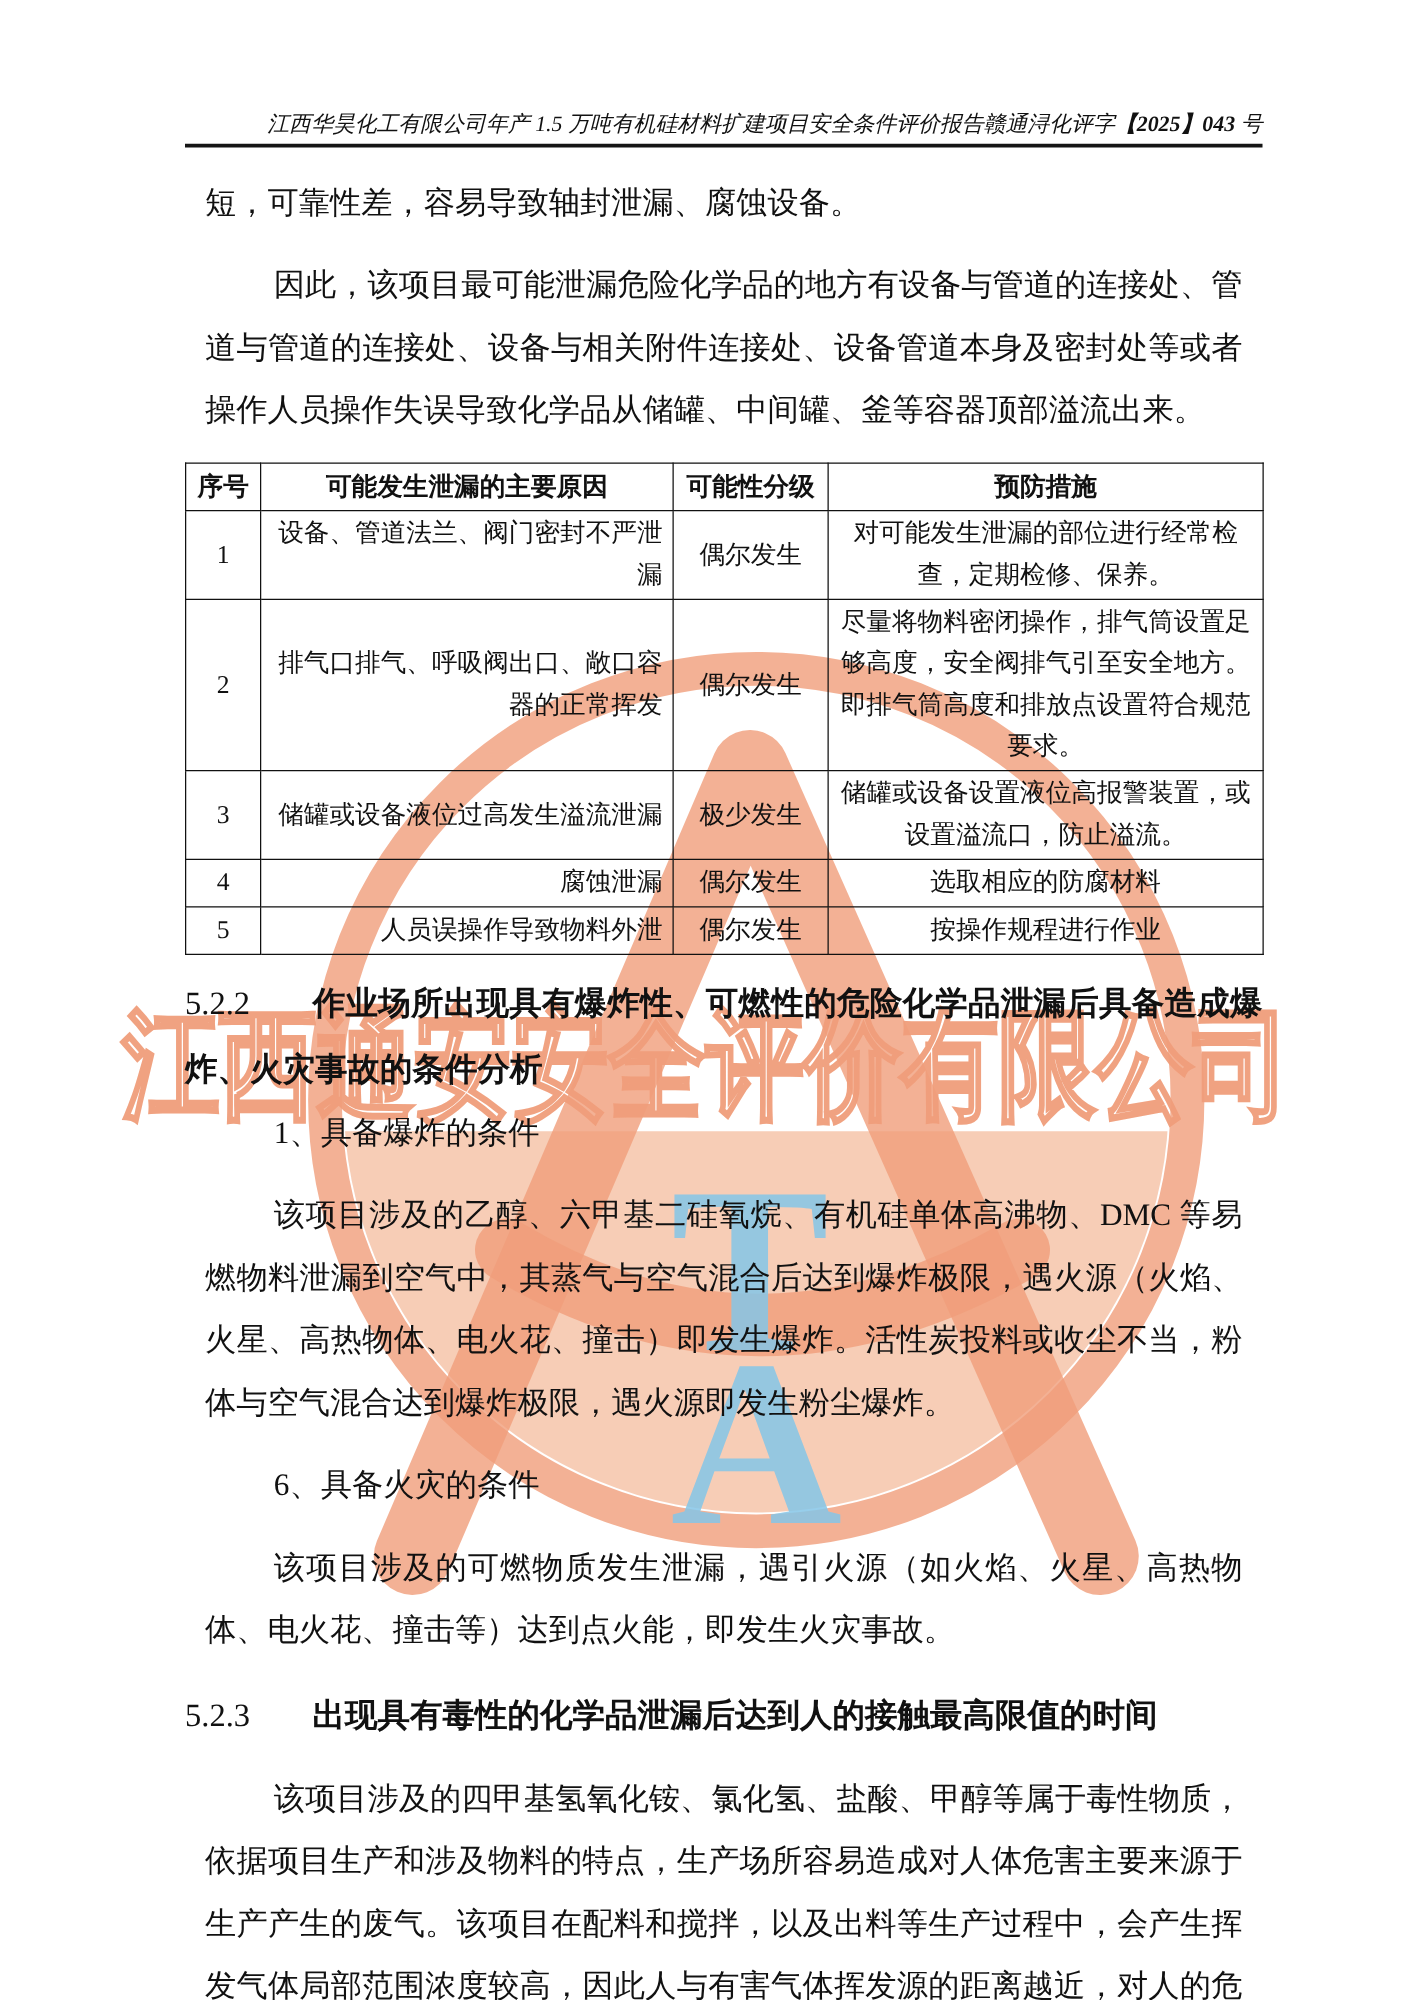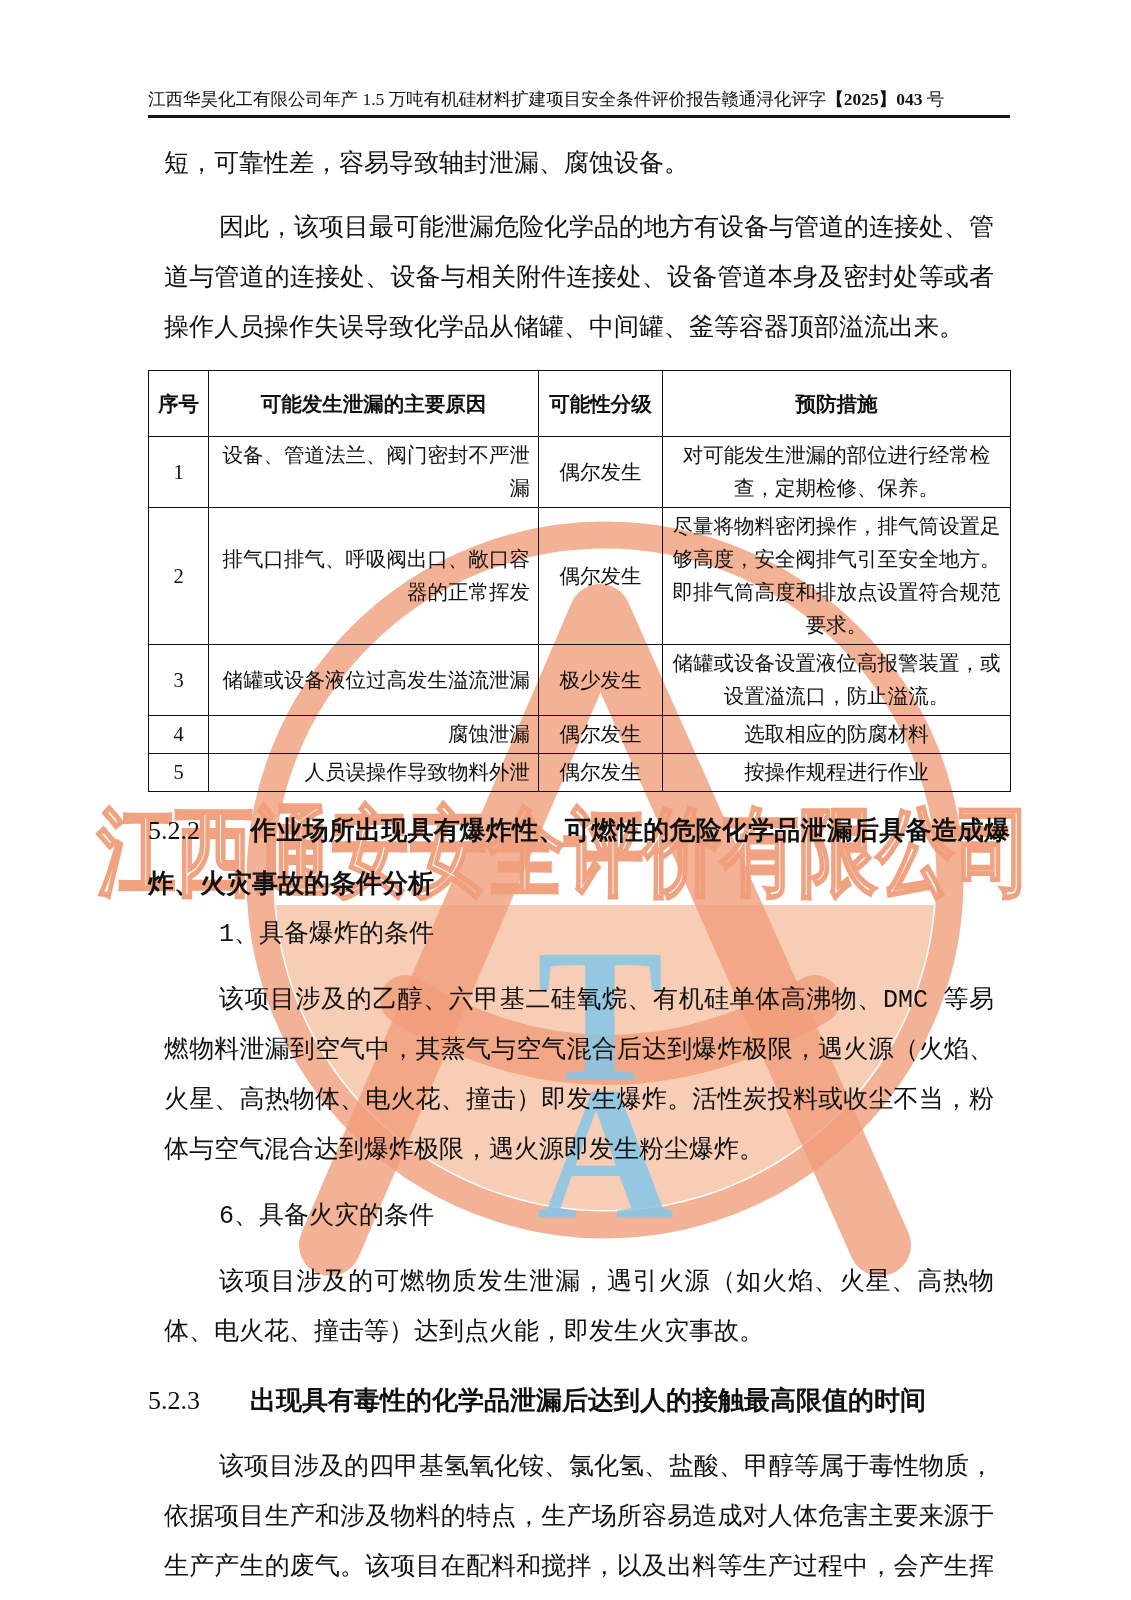--- a/index.html
+++ b/index.html
@@ -10,47 +10,47 @@
     background:#ffffff;
     overflow:hidden;
     font-family:"Liberation Serif","DejaVu Serif",serif;
     color:#111;
   }
   .wm{position:absolute;left:0;top:0;width:1131px;height:1600px;z-index:0;pointer-events:none;}
   .content{
     position:absolute;left:148px;top:88px;width:862px;z-index:1;
   }
   .doc-header{
-    display:flex;justify-content:flex-start;align-items:flex-end;
-    font-size:17.5px;line-height:22px;white-space:nowrap;
+    display:flex;justify-content:flex-end;align-items:flex-end;
+    font-size:17.5px;line-height:22px;white-space:nowrap;font-style:italic;
   }
   .doc-no-bold{font-weight:bold;}
   .header-rule{height:3px;background:#151515;margin-top:5px;}
   p{margin:16px;}
   .body-par{
     font-size:25px;line-height:50px;text-align:justify;word-break:break-all;
   }
   .first-par{margin-top:20px;}
-  .indent{text-indent:2.2em;font-family:Liberation Mono, monospace;}
+  .indent{text-indent:2.2em;}
   .table-title{
     margin-top:7px;text-align:center;
     font-family:"Liberation Sans","DejaVu Sans",sans-serif;
     font-weight:bold;font-size:25.5px;line-height:40px;
   }
   table.an{
     margin-top:5px;border-collapse:collapse;width:862px;table-layout:fixed;
     font-size:20.5px;line-height:33px;
   }
   table.an th,table.an td{
     border:1.6px solid #111;padding:2px 8px;vertical-align:middle;
     overflow:hidden;
   }
   table.an th{
     font-family:"Liberation Sans","DejaVu Sans",sans-serif;
-    font-weight:bold;text-align:center;height:33px;padding:16px 4px;
+    font-weight:bold;text-align:center;height:33px;padding:2px 4px;
   }
   td.c-num{text-align:center;}
   td.c-cause{text-align:right;}
   td.c-level{text-align:center;}
   td.c-measure{text-align:center;}
   tr.r-tall1 td{height:66px;}
   tr.r-tall2 td{height:100px;}
   tr.r-tall3 td{height:66px;}
   tr.r-short td{height:31px;}
   .h2{

